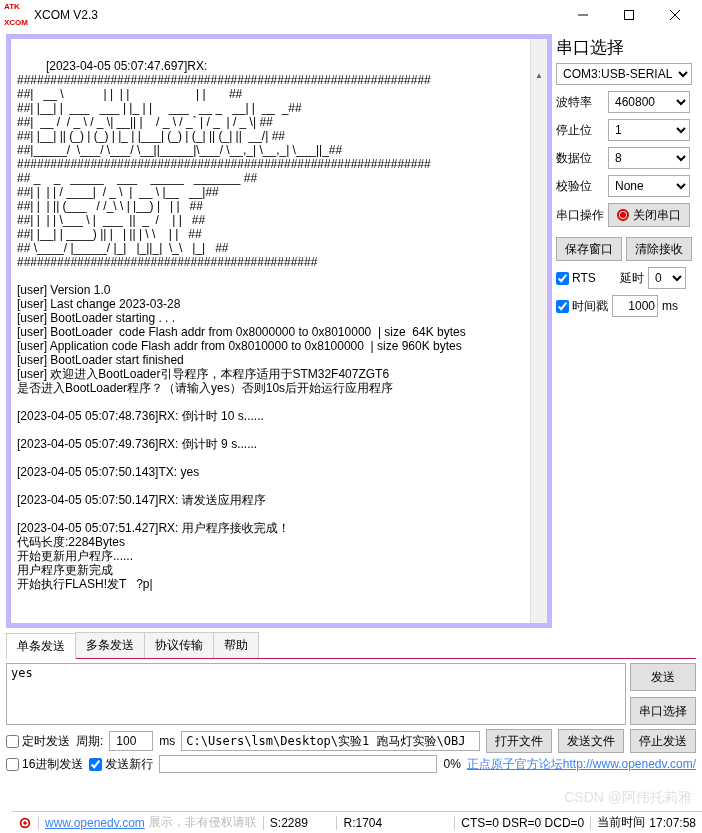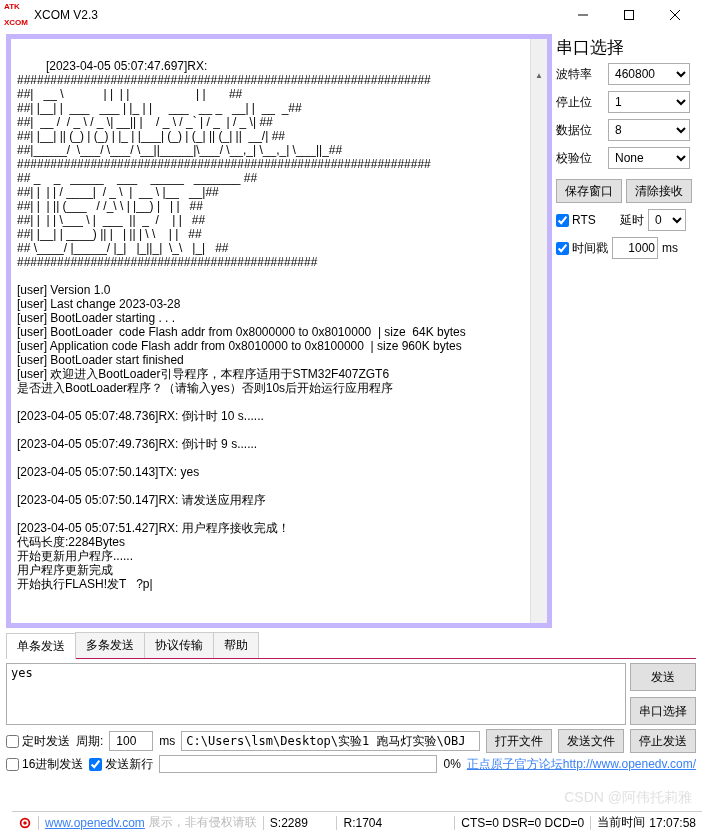--- a/index.html
+++ b/index.html
@@ -111,34 +111,44 @@
 用户程序更新完成
 开始执行FLASH!发T   ?p|</span>
     <div class="terminal-scroll">
       <div class="arrow">▲</div>
     </div>
   </div>
 
   <div class="sidebar">
     <div class="group-title">串口选择</div>
     <div class="row">
+      <select class="combo-wide"><option>COM3:USB-SERIAL</option></select>
+    </div>
+    <div class="row">
       <span class="lbl">波特率</span>
       <select class="combo-mid"><option>460800</option></select>
     </div>
     <div class="row">
       <span class="lbl">停止位</span>
       <select class="combo-mid"><option>1</option></select>
     </div>
     <div class="row">
       <span class="lbl">数据位</span>
       <select class="combo-mid"><option>8</option></select>
     </div>
     <div class="row">
       <span class="lbl">校验位</span>
       <select class="combo-mid"><option>None</option></select>
+    </div>
+    <div class="row">
+      <span class="lbl">串口操作</span>
+      <button class="btn" style="width:82px;gap:4px;">
+        <span class="rec-icon"></span>
+        <span>关闭串口</span>
+      </button>
     </div>
     <div class="row" style="margin-top:10px;">
       <button class="btn btn-sm">保存窗口</button>
       <button class="btn btn-sm">清除接收</button>
     </div>
     <div class="row">
       <label class="chk">
           <input type="checkbox" checked="" style="">
           <span>RTS</span>
         </label>

